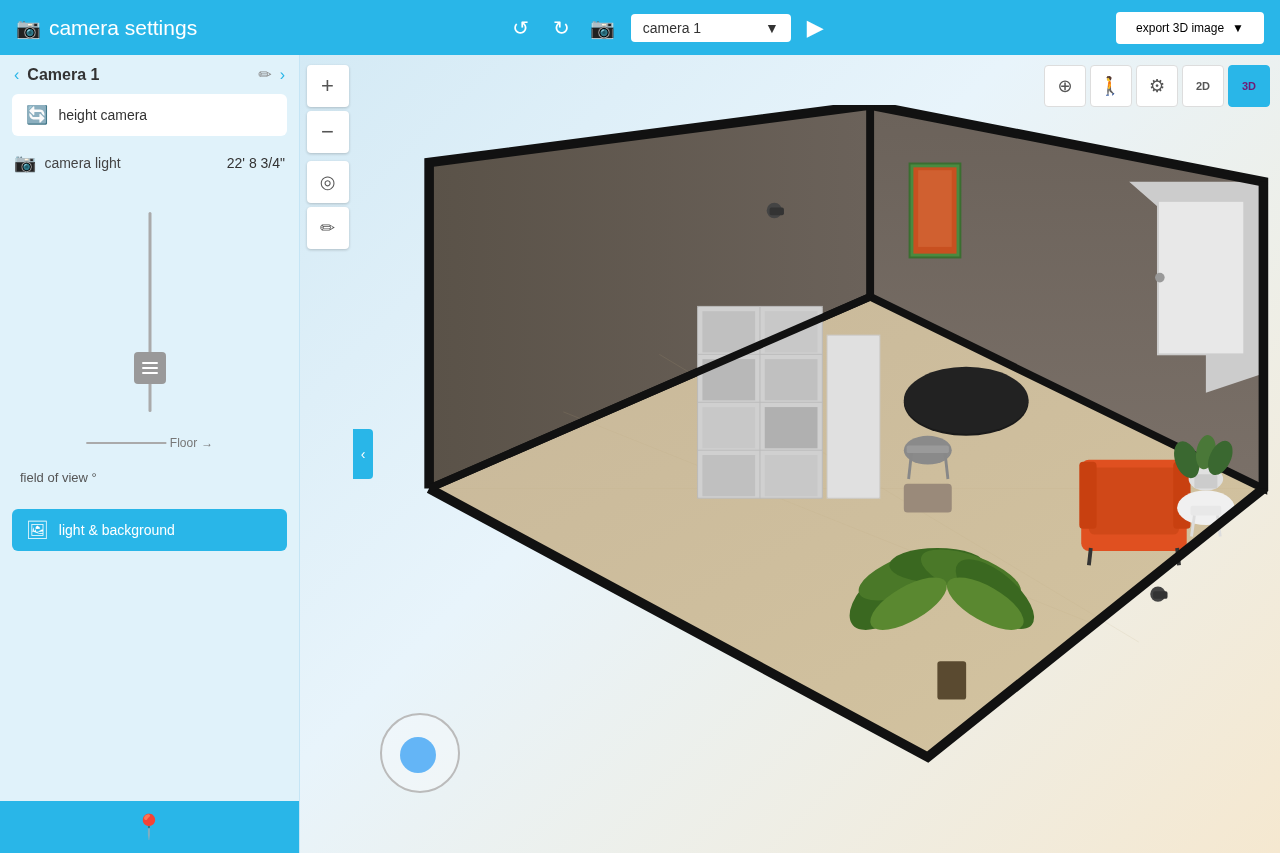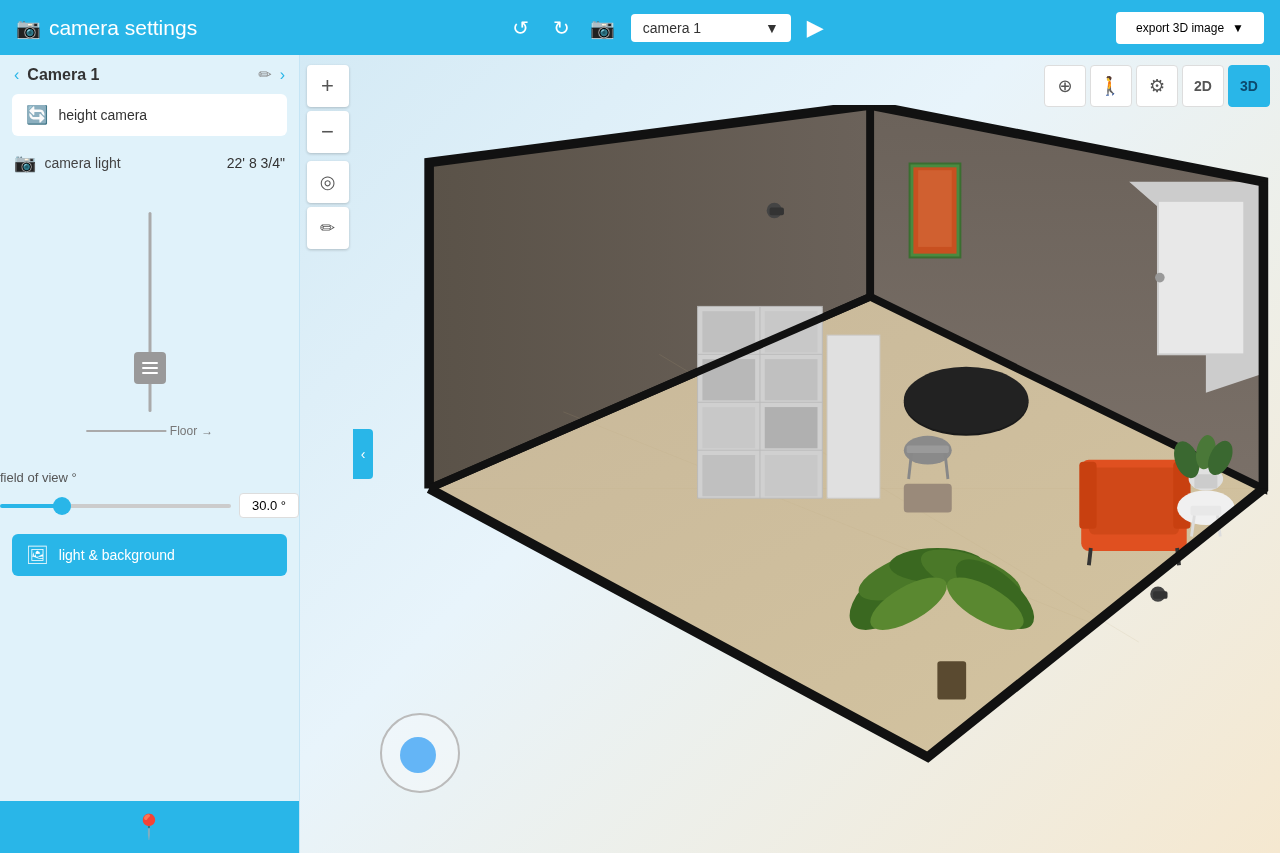--- a/index.html
+++ b/index.html
@@ -214,21 +214,21 @@
       gap: 3px;
     }
     .thumb-line {
       width: 16px;
       height: 2px;
       background: white;
       border-radius: 1px;
     }
     .floor-label-area {
       position: absolute;
-      bottom: 24px;
+      bottom: 12px;
       left: 50%;
       transform: translateX(-50%);
       display: flex;
       align-items: center;
       gap: 4px;
     }
     .floor-label {
       font-size: 12px;
       color: #777;
     }
@@ -237,21 +237,21 @@
       height: 2px;
       background: #aaa;
     }
     .floor-arrow {
       font-size: 12px;
       color: #777;
     }
 
     
     .fov-section {
-      padding: 8px 0;
+      padding: 8px 20px;
     }
     .fov-label {
       font-size: 13px;
       color: #555;
       margin-bottom: 8px;
     }
     .fov-row {
       display: flex;
       align-items: center;
       gap: 8px;
@@ -425,25 +425,25 @@
       border-radius: 4px;
       font-size: 18px;
       cursor: pointer;
       display: flex;
       align-items: center;
       justify-content: center;
       color: #555;
     }
     .view-btn.active {
       background: #29b6e8;
-      color: #0c4a6e;
+      color: #701a75;
       border-color: #29b6e8;
     }
     .view-btn-text {
-      font-size: 14px;
+      font-size: 11px;
       font-weight: 600;
     }
 
     
     .room-render {
       position: absolute;
       top: 50px;
       left: 55px;
       right: 0;
       bottom: 0;
@@ -539,24 +539,20 @@
       </div>
       <div class="floor-label-area">
         <span class="floor-line"></span>
         <span class="floor-label">Floor</span>
         <span class="floor-arrow">→</span>
       </div>
     </div>
 
     <div class="fov-section">
       <div class="fov-label">field of view °</div>
-      <div class="fov-row">
-        <input type="range" class="fov-slider" min="0" max="120" value="30" style="">
-        <div class="fov-value-box">30.0 °</div>
-      </div>
     </div>
 
     <button class="light-bg-btn">
       <span class="light-icon">🖼</span>
       <span>light &amp; background</span>
     </button>
 
     <div class="bottom-pin">
       <span class="pin-icon">📍</span>
     </div>

